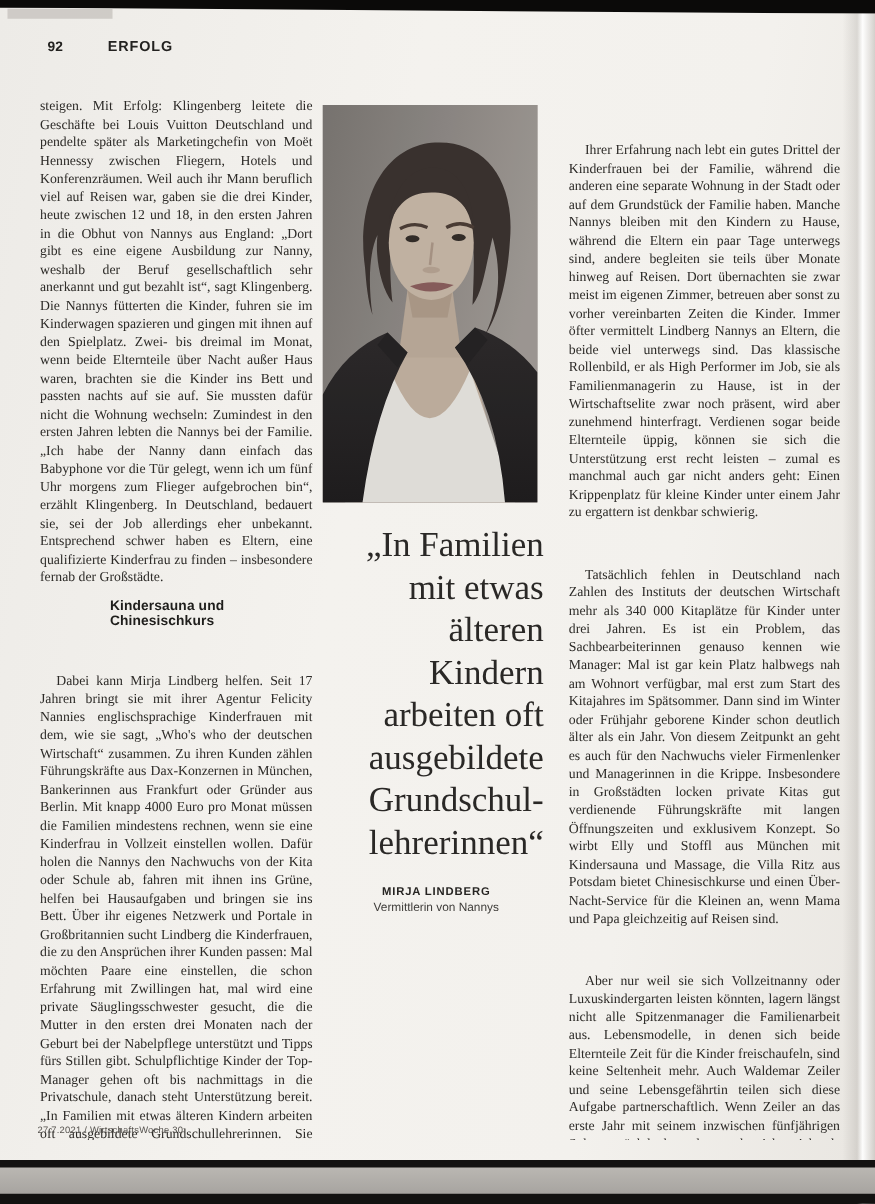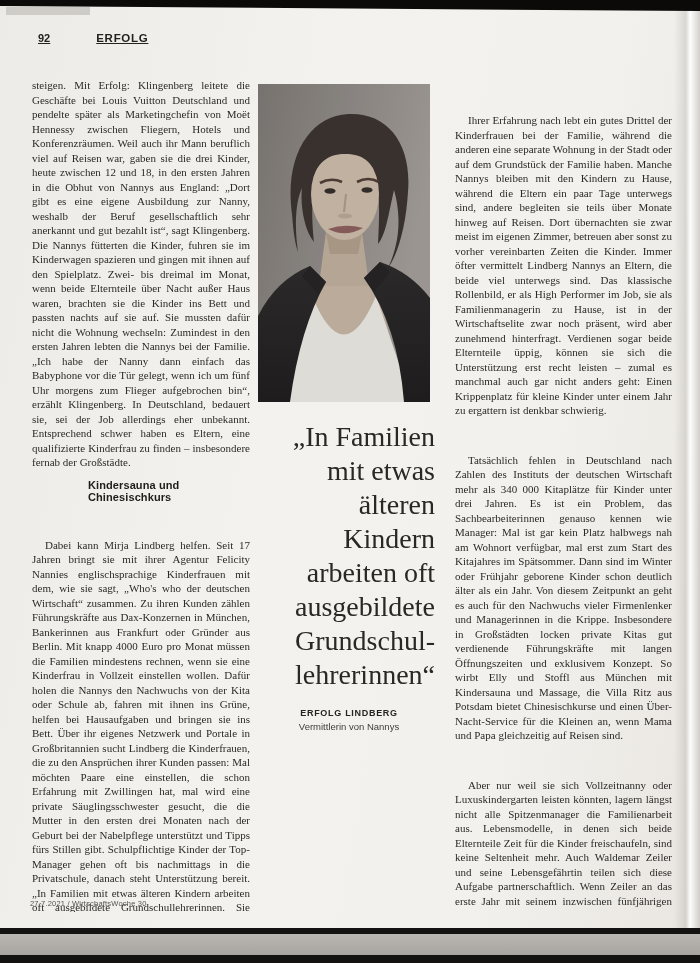--- a/index.html
+++ b/index.html
@@ -23,22 +23,22 @@
     background:linear-gradient(to right, rgba(90,85,80,0) 0%, rgba(90,85,80,.15) 45%, rgba(255,255,255,.9) 62%, rgba(188,184,179,.55) 100%);
   }
 
   
   .page {
     position:absolute; top:6px; left:0; width:700px; height:922px;
     background:linear-gradient(100deg,#edebe7 0%, #f4f2ee 40%, #f3f1ed 72%, #e9e6e1 100%);
   }
 
   .page-header {
-    position:absolute; top:26px; left:38px; display:flex; gap:46px; align-items:flex-end;
-    font-family:"Liberation Sans", sans-serif; font-weight:bold; color:#232220;text-decoration:underline;
+    position:absolute; top:26px; left:38px; display:flex; gap:36px; align-items:flex-end;
+    font-family:"Liberation Sans", sans-serif; font-weight:bold; color:#232220;
   }
   .page-num { font-size:11px; }
   .section  { font-size:11.5px; letter-spacing:.7px; }
 
   .columns {
     position:absolute; top:72px; left:32px; width:640px; height:834px;
     display:flex; overflow:hidden;
   }
   .col { overflow:hidden; }
   .col-left   { width:218px; }
@@ -136,21 +136,21 @@
 
             <path d="M0,318 L0,232 Q18,196 52,182 L68,198 Q42,244 32,318 Z" fill="url(#jacket)"></path>
             <path d="M172,318 L172,214 Q152,188 122,178 L106,194 Q140,242 146,318 Z" fill="url(#jacket)"></path>
             <path d="M52,182 L68,198 L60,210 L44,192 Z" fill="#262425"></path>
             <path d="M122,178 L106,194 L116,208 L132,188 Z" fill="#262425"></path>
 
             <rect width="172" height="318" fill="#000" opacity="0.05"></rect>
           </svg>
         </div>
         <div class="quote">„In Familien mit etwas älteren Kindern arbeiten oft ausgebildete Grundschul­lehrerinnen“</div>
-        <div class="attr-name">ERFOLG LINDBERG</div>
+        <div class="attr-name">MIRJA LINDBERG</div>
         <div class="attr-role">Vermittlerin von Nannys</div>
       </div>
 
       <div class="col col-right">
         <p class="para indent">Ihrer Erfahrung nach lebt ein gutes Drittel der Kinderfrauen bei der Familie, während die anderen eine separate Wohnung in der Stadt oder auf dem Grundstück der Familie haben. Manche Nannys bleiben mit den Kindern zu Hause, während die Eltern ein paar Tage unterwegs sind, andere begleiten sie teils über Monate hinweg auf Reisen. Dort übernachten sie zwar meist im eigenen Zimmer, betreuen aber sonst zu vorher vereinbarten Zeiten die Kinder. Immer öfter vermittelt Lindberg Nannys an Eltern, die beide viel unterwegs sind. Das klassische Rollenbild, er als High Performer im Job, sie als Familienmanagerin zu Hause, ist in der Wirtschaftselite zwar noch präsent, wird aber zunehmend hinterfragt. Verdienen sogar beide Elternteile üppig, können sie sich die Unterstützung erst recht leisten – zumal es manchmal auch gar nicht anders geht: Einen Krippenplatz für kleine Kinder unter einem Jahr zu ergattern ist denkbar schwierig.</p>
         <p class="para indent">Tatsächlich fehlen in Deutschland nach Zahlen des Instituts der deutschen Wirtschaft mehr als 340 000 Kitaplätze für Kinder unter drei Jahren. Es ist ein Problem, das Sachbearbeiterinnen genauso kennen wie Manager: Mal ist gar kein Platz halbwegs nah am Wohnort verfügbar, mal erst zum Start des Kitajahres im Spätsommer. Dann sind im Winter oder Frühjahr geborene Kinder schon deutlich älter als ein Jahr. Von diesem Zeitpunkt an geht es auch für den Nachwuchs vieler Firmenlenker und Managerinnen in die Krippe. Insbesondere in Großstädten locken private Kitas gut verdienende Führungskräfte mit langen Öffnungszeiten und exklusivem Konzept. So wirbt Elly und Stoffl aus München mit Kindersauna und Massage, die Villa Ritz aus Potsdam bietet Chinesischkurse und einen Über-Nacht-Service für die Kleinen an, wenn Mama und Papa gleichzeitig auf Reisen sind.</p>
         <p class="para indent">Aber nur weil sie sich Vollzeitnanny oder Luxuskindergarten leisten könnten, lagern längst nicht alle Spitzenmanager die Familienarbeit aus. Lebensmodelle, in denen sich beide Elternteile Zeit für die Kinder freischaufeln, sind keine Seltenheit mehr. Auch Waldemar Zeiler und seine Lebensgefährtin teilen sich diese Aufgabe partnerschaftlich. Wenn Zeiler an das erste Jahr mit seinem inzwischen fünfjährigen Sohn zurückdenkt, „dann sehe ich mich als Zombie mit viel zu wenig Schlaf und kurzer Zündschnur“. Vor sechs Jahren hat Zeiler mit einem Partner in Berlin die Firma Einhorn gegründet, einen Hersteller von nachhaltigen Kondomen und</p>
       </div>
 
     </div>

